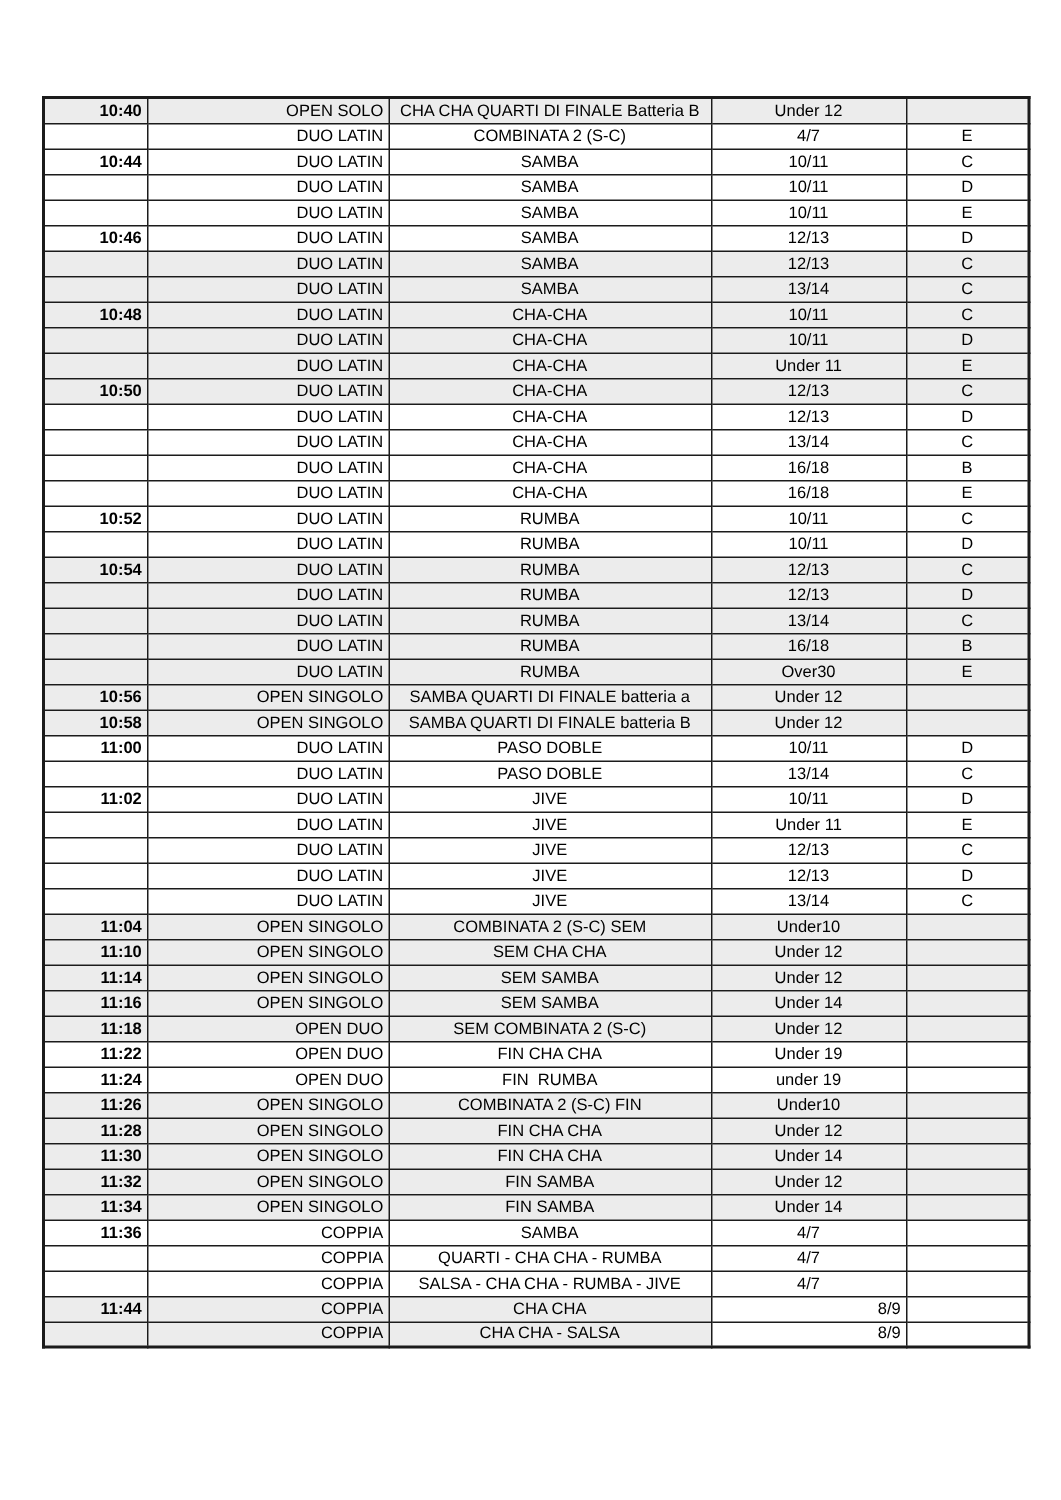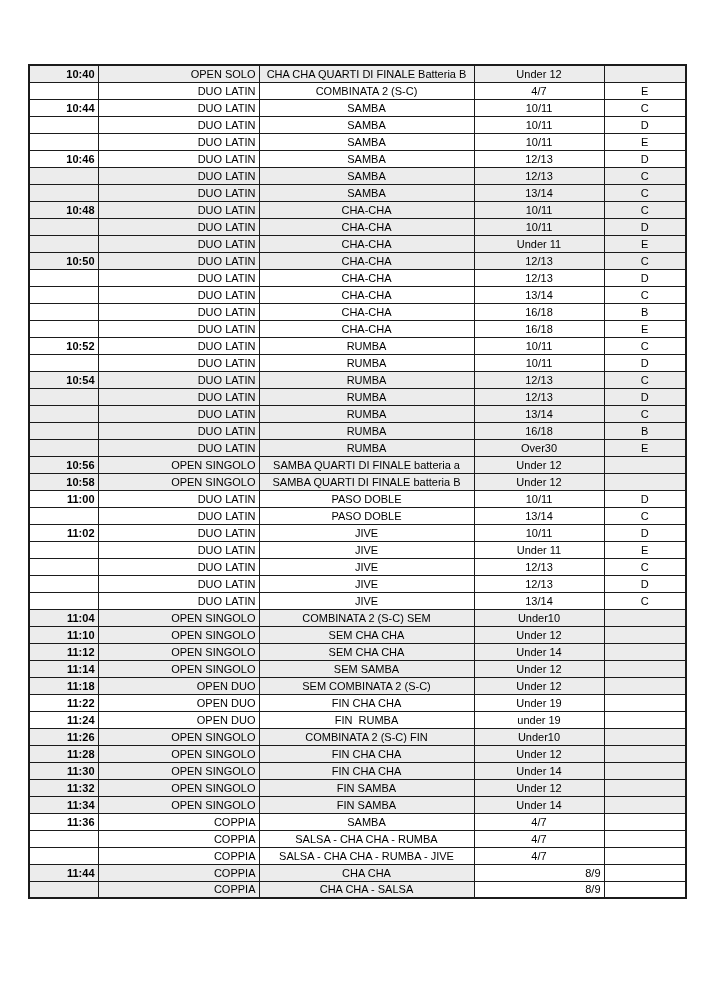--- a/index.html
+++ b/index.html
@@ -290,31 +290,31 @@
           <td class="col-letter"></td>
         </tr>
         <tr class="shaded">
           <td class="col-time">11:10</td>
           <td class="col-cat">OPEN SINGOLO</td>
           <td class="col-dance">SEM CHA CHA</td>
           <td class="col-age">Under 12</td>
           <td class="col-letter"></td>
         </tr>
         <tr class="shaded">
-          <td class="col-time">11:12</td>
-          <td class="col-cat">OPEN SINGOLO</td>
-          <td class="col-dance">SEM CHA CHA</td>
+          <td class="col-time">11:14</td>
+          <td class="col-cat">OPEN SINGOLO</td>
+          <td class="col-dance">SEM SAMBA</td>
+          <td class="col-age">Under 12</td>
+          <td class="col-letter"></td>
+        </tr>
+        <tr class="shaded">
+          <td class="col-time">11:16</td>
+          <td class="col-cat">OPEN SINGOLO</td>
+          <td class="col-dance">SEM SAMBA</td>
           <td class="col-age">Under 14</td>
-          <td class="col-letter"></td>
-        </tr>
-        <tr class="shaded">
-          <td class="col-time">11:14</td>
-          <td class="col-cat">OPEN SINGOLO</td>
-          <td class="col-dance">SEM SAMBA</td>
-          <td class="col-age">Under 12</td>
           <td class="col-letter"></td>
         </tr>
         <tr class="shaded">
           <td class="col-time">11:18</td>
           <td class="col-cat">OPEN DUO</td>
           <td class="col-dance">SEM COMBINATA 2 (S-C)</td>
           <td class="col-age">Under 12</td>
           <td class="col-letter"></td>
         </tr>
         <tr>
@@ -369,21 +369,21 @@
         <tr>
           <td class="col-time">11:36</td>
           <td class="col-cat">COPPIA</td>
           <td class="col-dance">SAMBA</td>
           <td class="col-age">4/7</td>
           <td class="col-letter"></td>
         </tr>
         <tr>
           <td class="col-time"></td>
           <td class="col-cat">COPPIA</td>
-          <td class="col-dance">SALSA - CHA CHA - RUMBA</td>
+          <td class="col-dance">QUARTI - CHA CHA - RUMBA</td>
           <td class="col-age">4/7</td>
           <td class="col-letter"></td>
         </tr>
         <tr>
           <td class="col-time"></td>
           <td class="col-cat">COPPIA</td>
           <td class="col-dance">SALSA - CHA CHA - RUMBA - JIVE</td>
           <td class="col-age">4/7</td>
           <td class="col-letter"></td>
         </tr>

